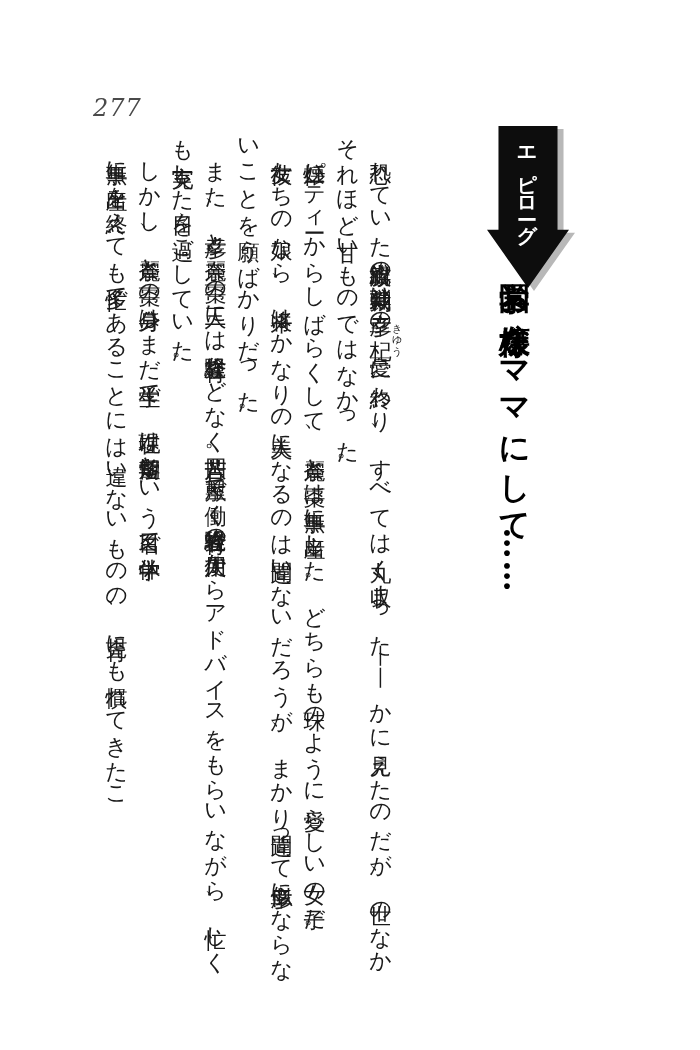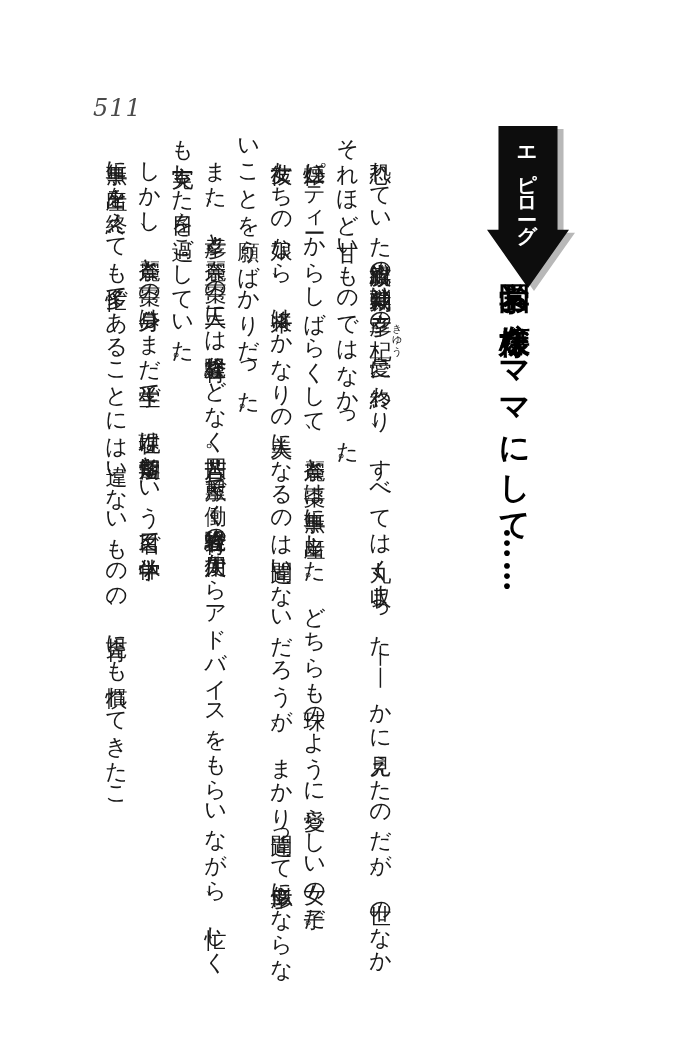--- a/index.html
+++ b/index.html
@@ -90,21 +90,21 @@
     font-size: 10px;
     letter-spacing: 0;
     color: #1a1a1a;
   }
 </style>
 </head>
 <body>
 
 <div class="page">
 
-  <div class="page-number">511</div>
+  <div class="page-number">277</div>
 
   <div class="arrow-wrap">
     <div class="arrow-shape">
       <span class="arrow-label">エピローグ</span>
     </div>
   </div>
 
   <div class="chapter-title">学園お嬢様をママにして……</div>
 
   <div class="body-text">

